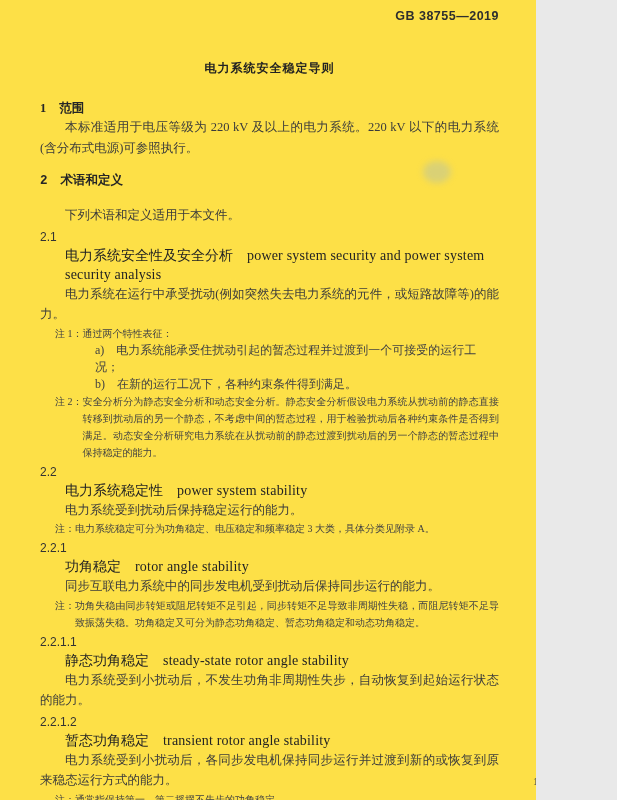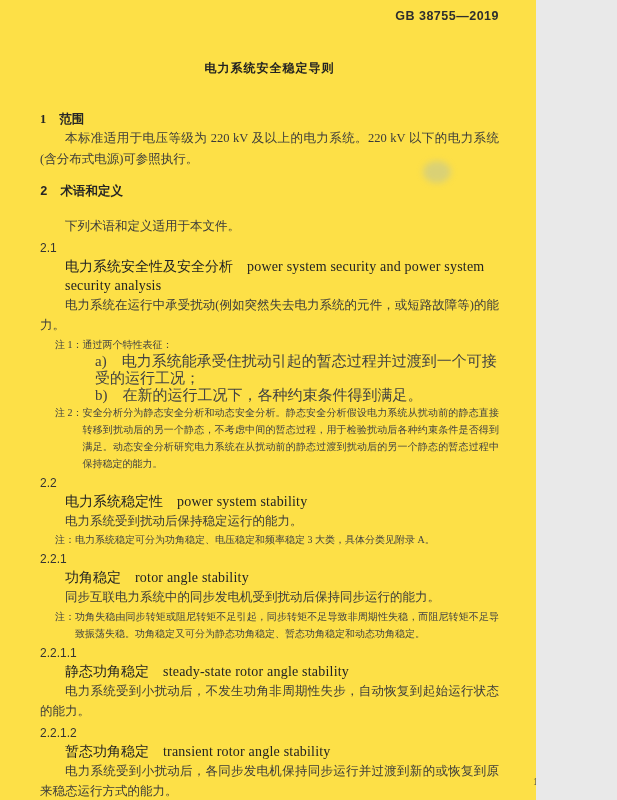--- a/index.html
+++ b/index.html
@@ -49,21 +49,21 @@
     font-size: 12px;
     font-weight: bold;
     letter-spacing: 1px;
     color: #222;
   }
   .sec-head {
     font-size: 12.5px;
     font-weight: bold;
     color: #262626;
   }
-  .sec-head-1 { margin-top: 34px; }
+  .sec-head-1 { margin-top: 23px; }
   .sec-head-2 { margin-top: 14px; font-family: Liberation Mono, monospace; }
   .sec-num { display: inline-block; margin-right: 13px; }
   .para {
     font-size: 12.5px;
     line-height: 20.5px;
     text-indent: 2em;
     text-align: justify;
     color: #3b3b3b;
   }
   .para-first { margin-top: 14px; }
@@ -87,21 +87,21 @@
     display: flex;
     font-size: 10px;
     line-height: 17px;
     padding-left: 15px;
     text-align: justify;
     color: #424242;
   }
   .note-label { flex: none; white-space: nowrap; }
   .note-text { flex: 1; }
   .note-item {
-    font-size: 15px;
+    font-size: 12px;
     line-height: 17px;
     padding-left: 55px;
     color: #424242;
   }
   .page-number {
     position: absolute;
     left: 533px;
     top: 775px;
     font-size: 11px;
     color: #4a4a4a;

